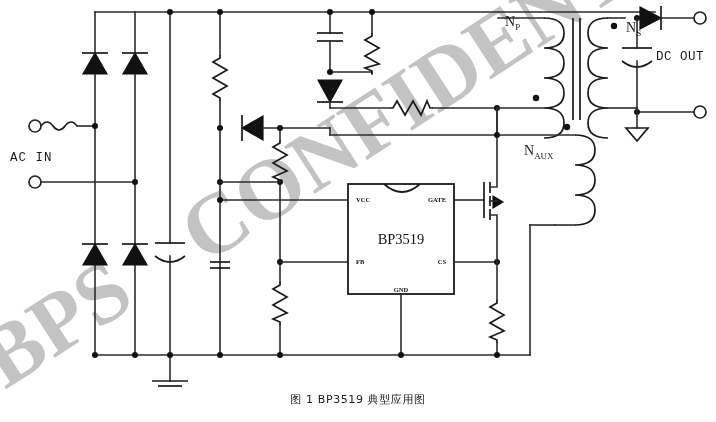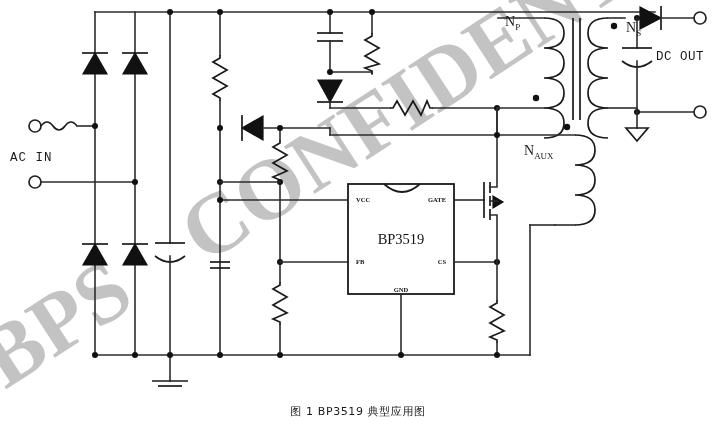--- a/index.html
+++ b/index.html
@@ -16,21 +16,21 @@
   .acin{font-size:12.5px;letter-spacing:1px;font-family:"Liberation Mono",monospace;}
   .dcout{font-size:12.5px;letter-spacing:.5px;font-family:"Liberation Mono",monospace;}
   .wind{font-size:14px;font-family:"Liberation Serif",serif;}
   .windsub{font-size:9px;}
   .pin{font-size:6.5px;font-weight:bold;font-family:"Liberation Serif",serif;fill:#111;}
   .icname{font-size:14.5px;font-family:"Liberation Serif",serif;fill:#111;}
   .wm{font-family:"Liberation Serif",serif;fill:#b9b9b9;font-size:86px;
       font-weight:bold;opacity:.85;}
   #caption{position:absolute;left:0;top:392px;width:716px;text-align:center;
            font-family:"DejaVu Sans",sans-serif;font-size:11px;color:#1a1a1a;
-           letter-spacing:.6px;margin-top:12px;}
+           letter-spacing:.6px;}
 </style>
 </head>
 <body>
 
 <div id="root">
 
 <svg id="schematic" viewBox="0 0 716 422">
 
   <g>
     <text class="wm" transform="translate(205,265) rotate(-33)">CONFIDENTIAL</text>

